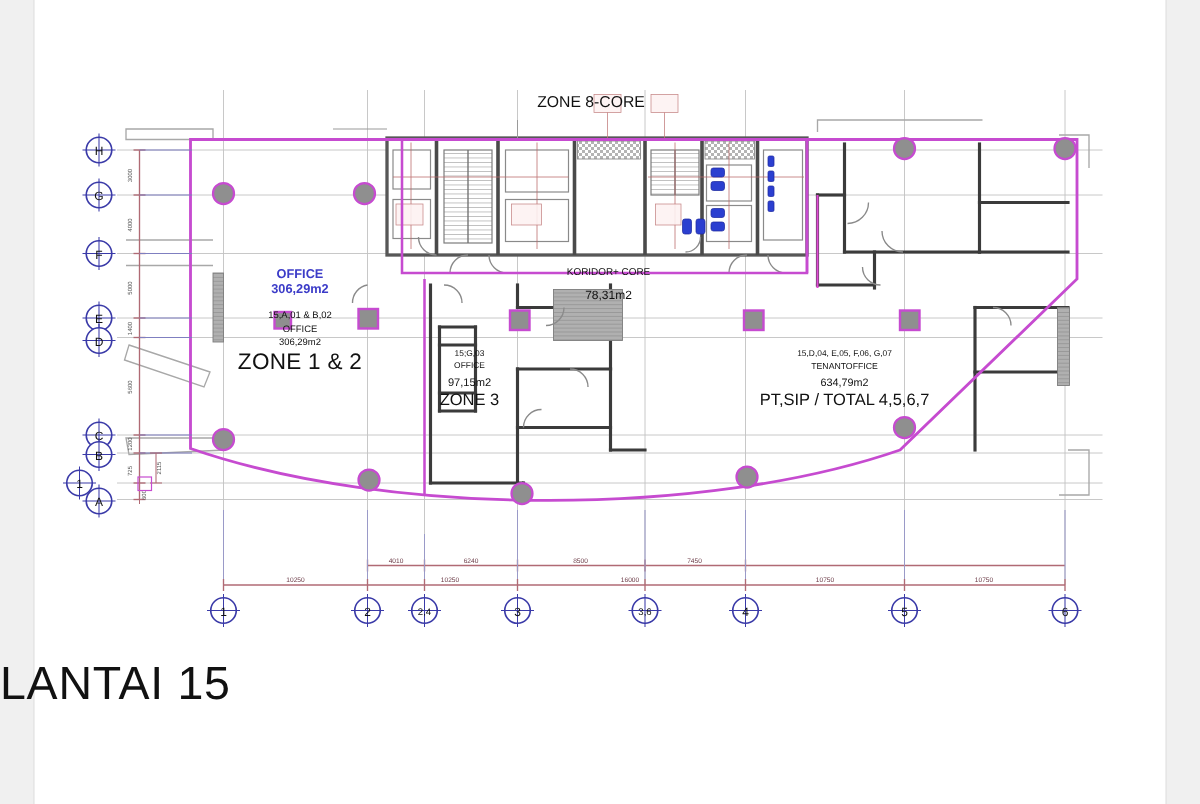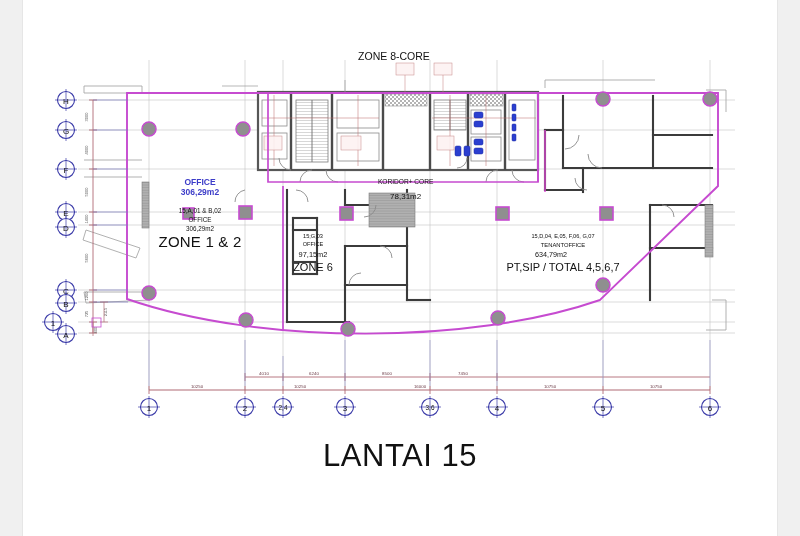--- a/index.html
+++ b/index.html
@@ -48,21 +48,20 @@
   .lbl.zone-big    { font-size: 15px; letter-spacing: .2px; }
   .lbl.zone-mid    { font-size: 11px; }
   .lbl.zone-core   { font-size: 10.5px; }
   .lbl.korid       { font-size: 6.6px; text-align: center; }
   .lbl.korid .big  { font-size: 8px; }
 
   #title {
     position: absolute;
     left: 0; right: 0;
     top: 438px;
-    text-align: center;
     font-size: 31px;
     color: #111;
     font-family: "Liberation Sans", sans-serif;
     letter-spacing: .5px;
   }
 </style>
 </head>
 <body>
 
 <div id="page">
@@ -487,39 +486,39 @@
           </g>
       </g>
     </g>
 
     <g stroke="#9a9a9a" stroke-width="0.7" fill="none">
       <line x1="345" y1="80" x2="345" y2="92"></line>
       <line x1="222" y1="86" x2="258" y2="86"></line>
     </g>
   </svg>
 
-  <div class="lbl zone-core" style="left:348px; top:51px; width:92px;">ZONE 8-CORE</div>
+  <div class="lbl zone-core" style="left:348px; top:63px; width:92px;">ZONE 8-CORE</div>
 
   <div class="lbl korid" style="left:352px; top:171px; width:100px;">
     <span>KORIDOR+ CORE</span><br>
     <span class="big">78,31m2</span>
   </div>
 
   <div class="lbl total" style="left:160px; top:178px; width:80px;">OFFICE</div>
   <div class="lbl total" style="left:160px; top:188px; width:80px;">306,29m2</div>
   <div class="lbl sub" style="left:158px; top:207px; width:84px;">15,A,01 &amp; B,02</div>
   <div class="lbl sub" style="left:158px; top:216px; width:84px;">OFFICE</div>
   <div class="lbl sub" style="left:158px; top:225px; width:84px;">306,29m2</div>
   <div class="lbl zone-big" style="left:150px; top:234px; width:100px;">ZONE 1 &amp; 2</div>
 
   <div class="lbl sub" style="left:288px; top:233px; width:50px; font-size:5.6px;">15;G,03</div>
   <div class="lbl sub" style="left:288px; top:241px; width:50px; font-size:5.6px;">OFFICE</div>
   <div class="lbl sub" style="left:285px; top:251px; width:56px; font-size:7.4px;">97,15m2</div>
-  <div class="lbl zone-mid" style="left:283px; top:261px; width:60px;">ZONE 6</div>
+  <div class="lbl zone-mid" style="left:283px; top:261px; width:60px;">ZONE 3</div>
 
   <div class="lbl sub" style="left:498px; top:233px; width:130px; font-size:5.6px;">15,D,04, E,05, F,06, G,07</div>
   <div class="lbl sub" style="left:498px; top:242px; width:130px; font-size:5.8px;">TENANTOFFICE</div>
-  <div class="lbl sub" style="left:486px; top:251px; width:130px; font-size:7.2px;">634,79m2</div>
+  <div class="lbl sub" style="left:498px; top:251px; width:130px; font-size:7.2px;">634,79m2</div>
   <div class="lbl zone-mid" style="left:488px; top:261px; width:150px;">PT,SIP / TOTAL 4,5,6,7</div>
 
   <div id="title">LANTAI 15</div>
 
 </div>
 
 </body></html>

